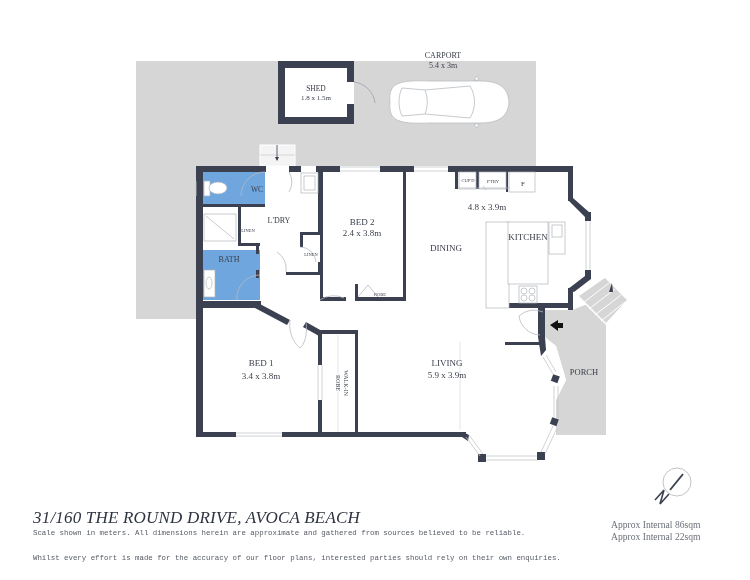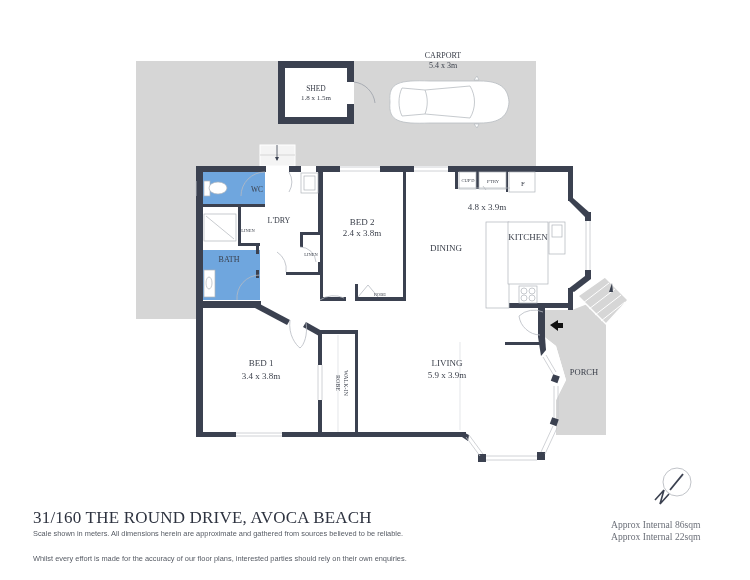--- a/index.html
+++ b/index.html
@@ -1,23 +1,23 @@
 <!DOCTYPE html>
 <html><head>
 <meta charset="utf-8">
 <style>
   html, body { margin: 0; padding: 0; background: #ffffff; }
   body { width: 750px; height: 580px; position: relative; overflow: hidden;
          font-family: "DejaVu Serif", "Liberation Serif", serif; }
   #plan { position: absolute; left: 0; top: 0; }
   .lbl { font-family: "Liberation Serif", "DejaVu Serif", serif; fill: #3a3f4a; }
   .footer-title { position: absolute; left: 33px; top: 508px; font-size: 17px;
-    color: #2e3340; font-family: "Liberation Serif", "DejaVu Serif", serif; letter-spacing: 0.2px; }
+    color: #2e3340; font-family: "Liberation Serif", "DejaVu Serif", serif; letter-spacing: 0.2px; font-style: italic; }
   .footer-note { position: absolute; left: 33px; font-size: 7.4px; color: #555a63;
-    font-family: Liberation Sans, sans-serif; white-space: nowrap; }
+    font-family: Liberation Mono, monospace; white-space: nowrap; }
   .area { position: absolute; left: 611px; font-size: 9.6px; color: #6b6f78;
     font-family: "Liberation Serif", "DejaVu Serif", serif; white-space: nowrap; text-align: right; }
 </style>
 </head>
 <body>
 
 <svg id="plan" width="750" height="580" viewBox="0 0 750 580" xmlns="http://www.w3.org/2000/svg">
 
   <g>
     <rect x="136" y="61" width="400" height="258" fill="#d6d6d6"></rect>

